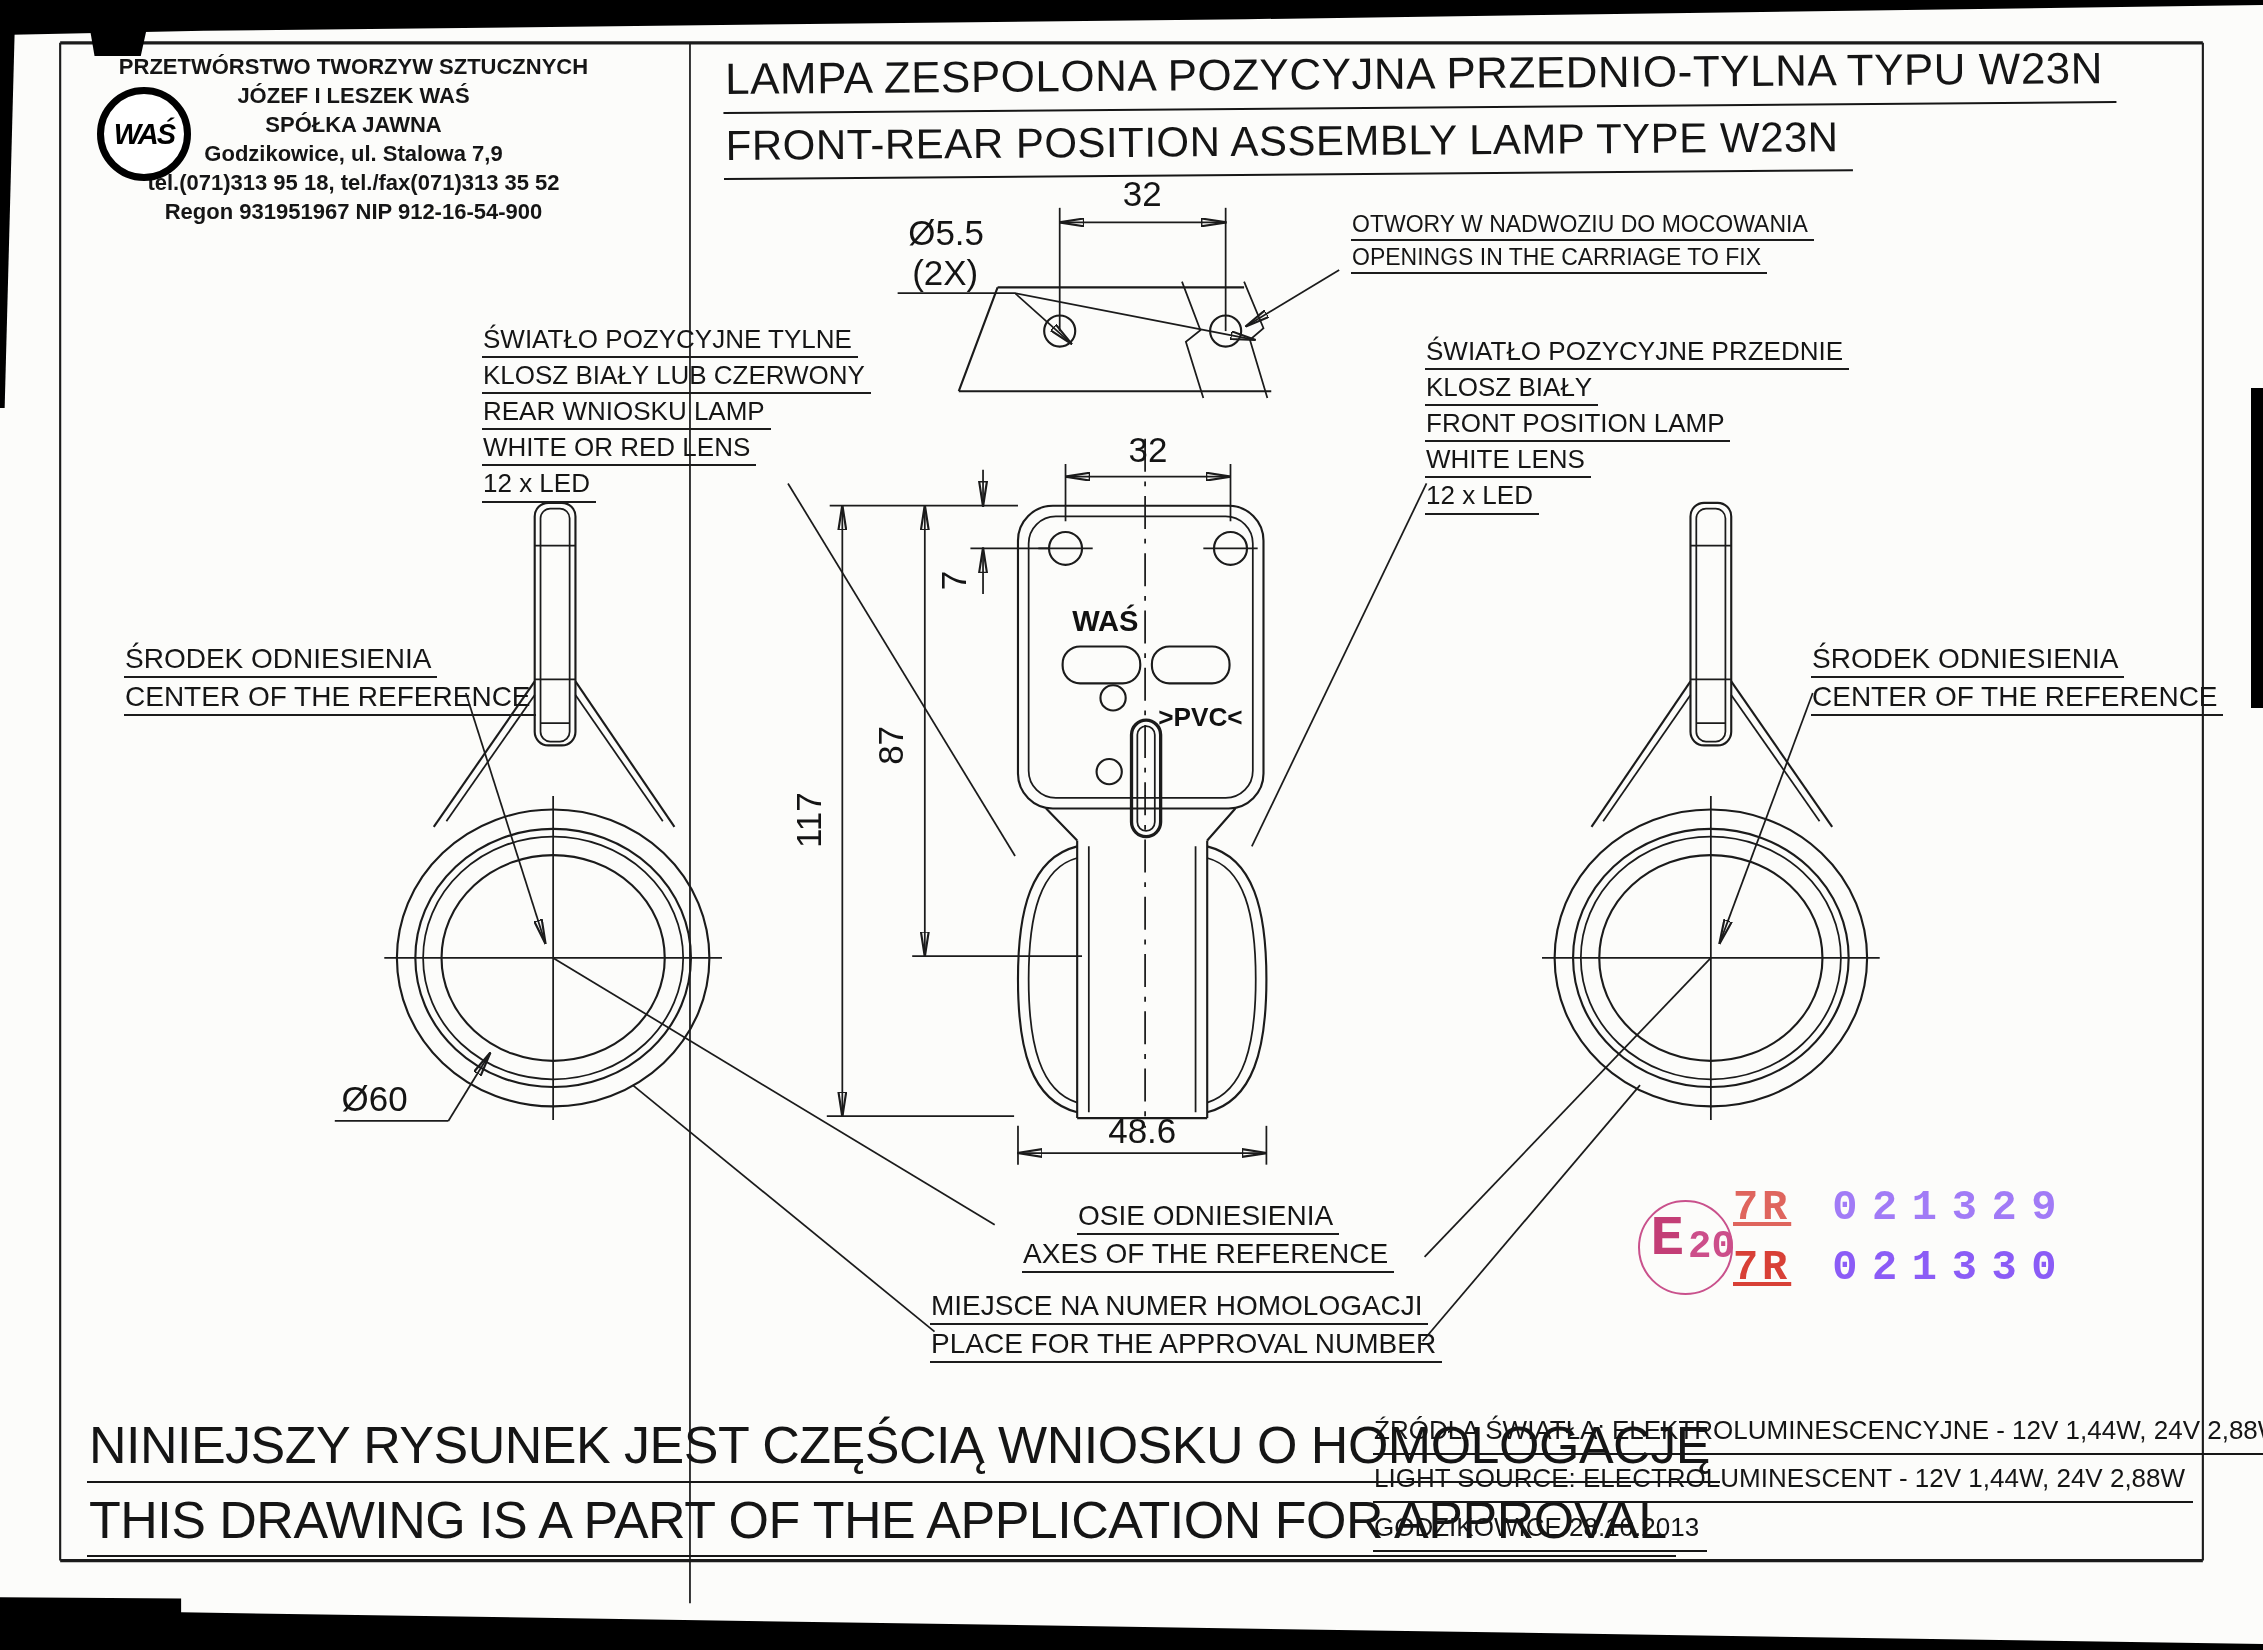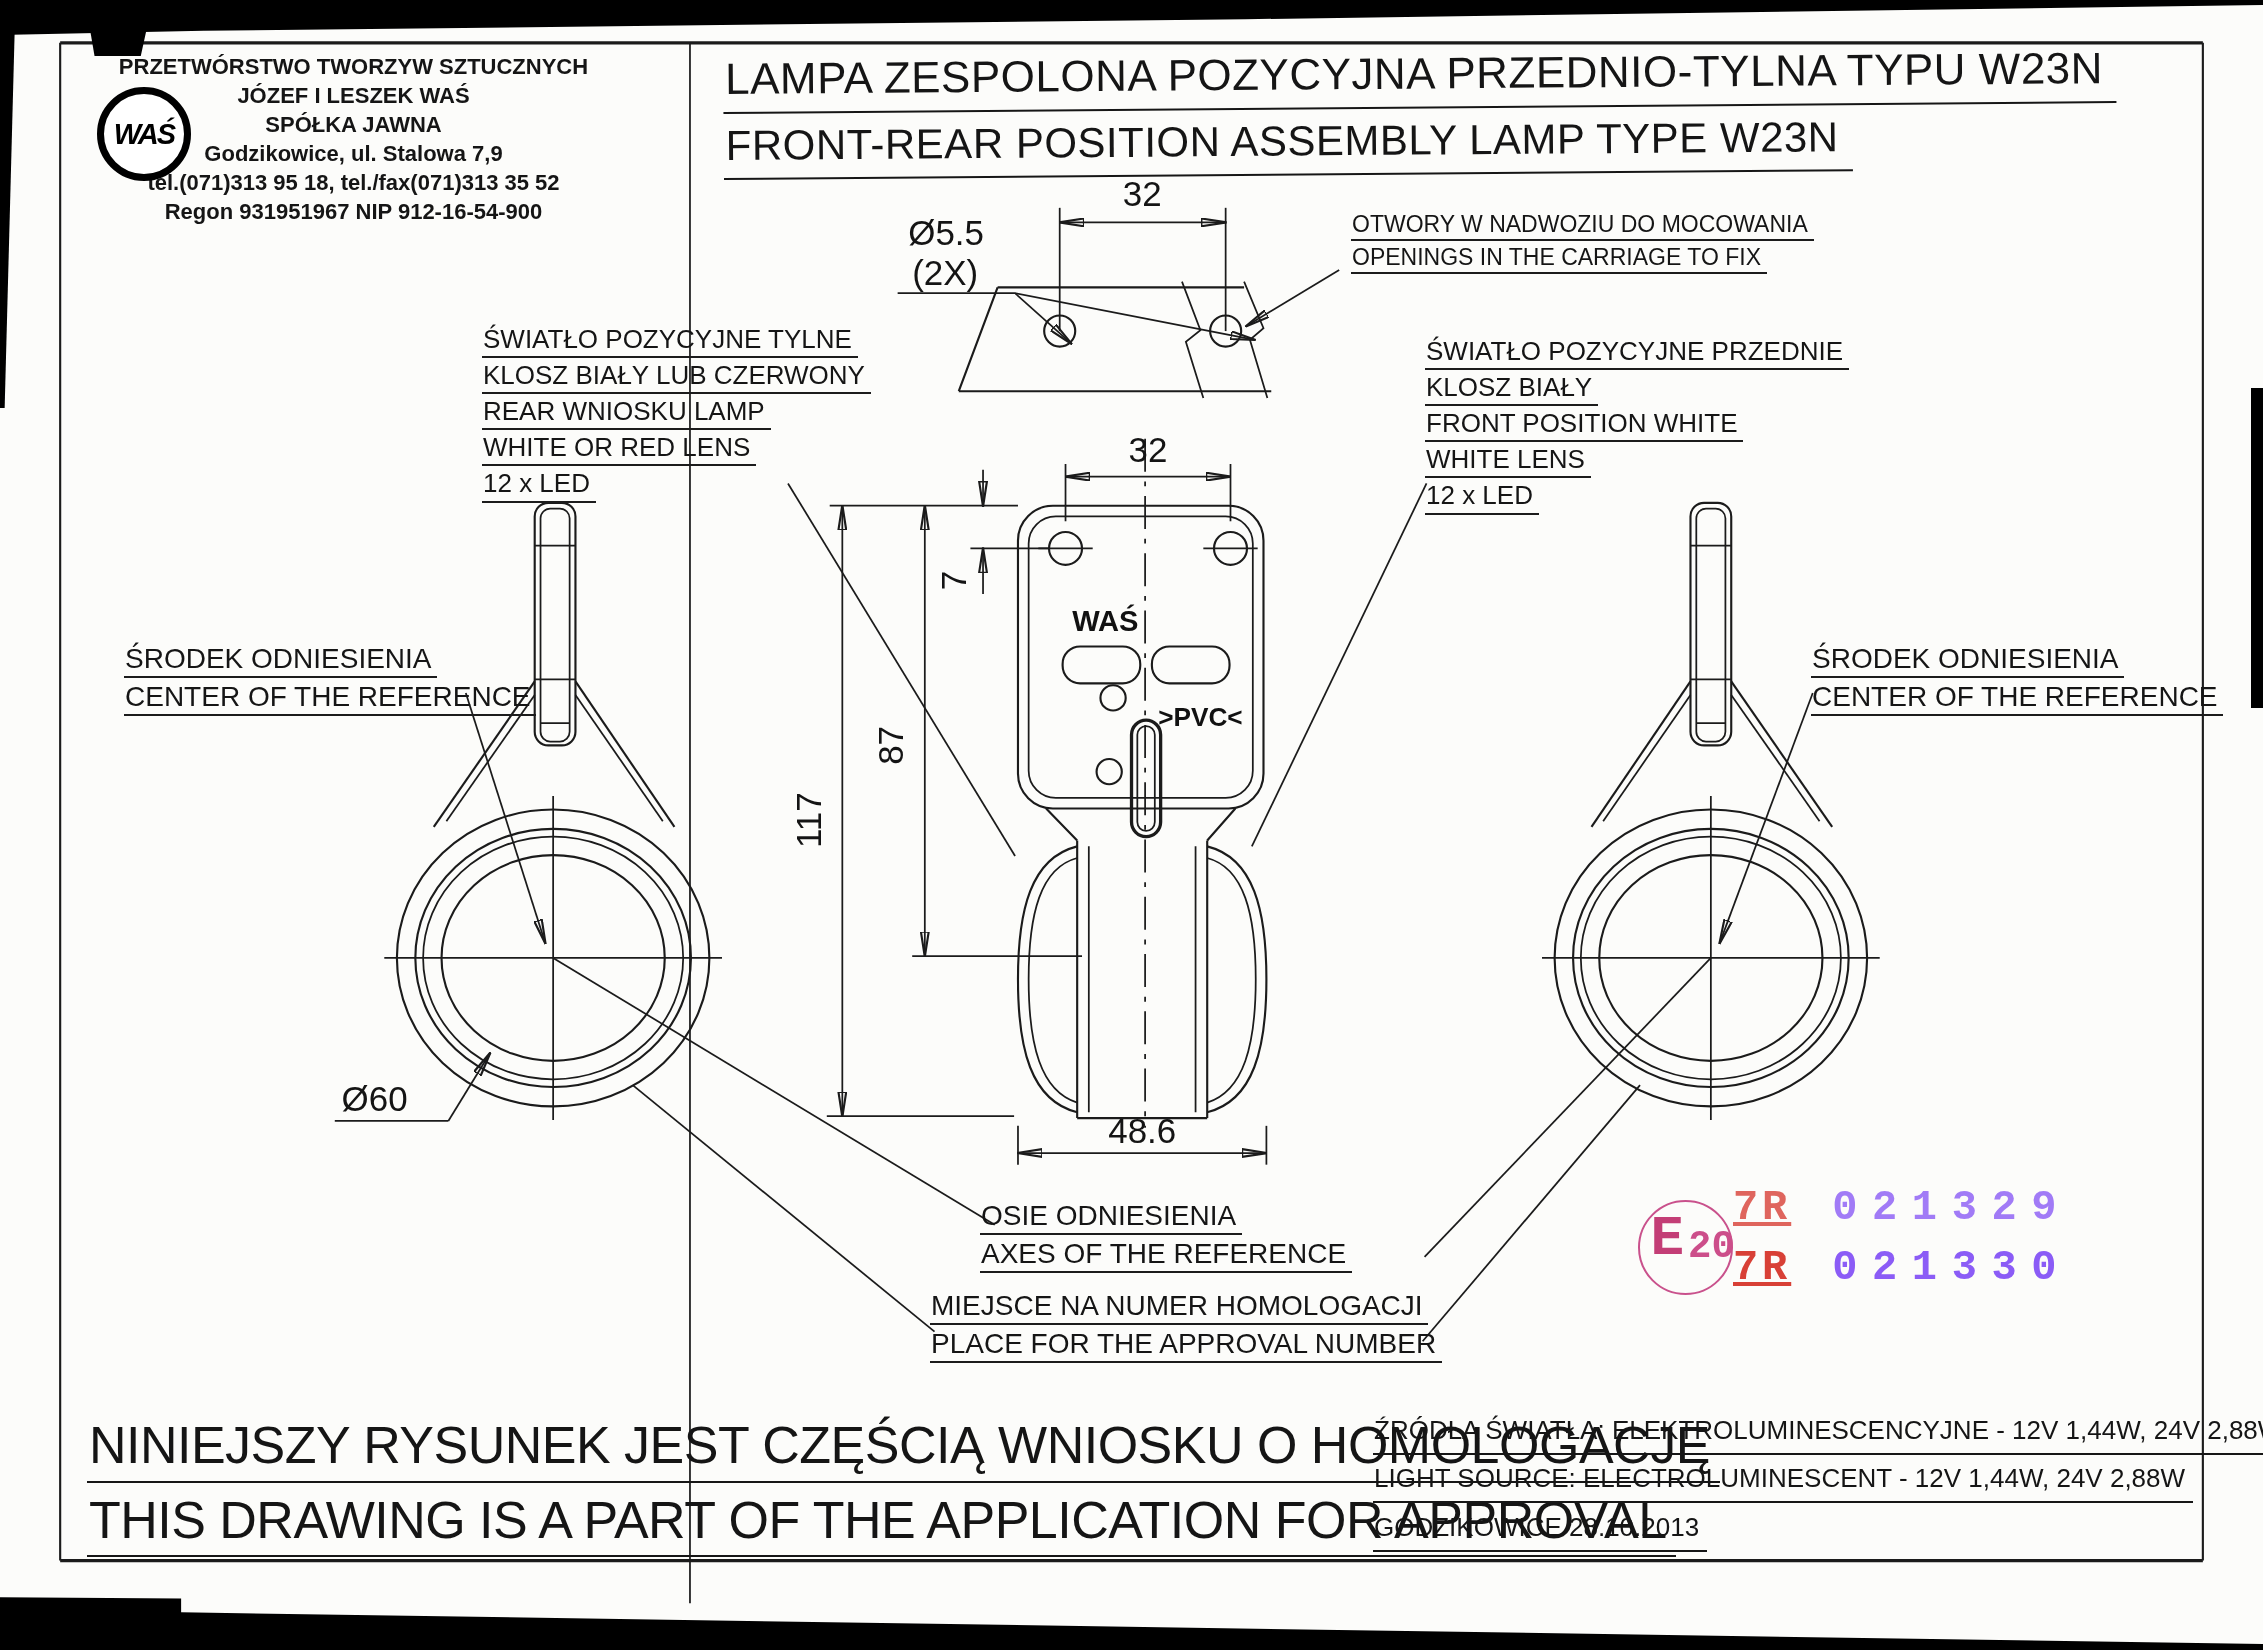--- a/index.html
+++ b/index.html
@@ -21,21 +21,21 @@
         display:flex;align-items:center;justify-content:center;font-weight:800;font-style:italic;
         font-size:29px;letter-spacing:-1.9px;color:#000;}
   .titleblock{transform:rotate(-0.45deg);transform-origin:left top;}
   .titleblock .t1{font-size:44px;letter-spacing:0.5px;}
   .titleblock .t2{font-size:42px;letter-spacing:0.5px;}
   .titleblock .ul{display:inline-block;border-bottom:2.9px solid #161616;padding:0 13.6px 7.8px 1.9px;margin-bottom:8.7px;}
   .footL{font-size:52px;letter-spacing:-0.5px;white-space:nowrap;}
   .footL .ul{display:inline-block;border-bottom:2.9px solid #161616;padding:0 9.7px 5.8px 1.9px;margin-bottom:6.8px;}
   .footR{font-size:26px;white-space:nowrap;}
   .footR .ul{display:inline-block;border-bottom:2.4px solid #161616;padding:0 7.8px 6.8px 1px;margin-bottom:8.7px;}
-  .ctr{text-align:left;}
+  .ctr{text-align:center;}
   
   .stamp{width:427px;height:131px;font-family:"Liberation Mono",monospace;}
   .stamp .ring{position:absolute;left:0;top:17.5px;width:91px;height:91px;border:2.9px solid #c9518c;border-radius:50%;}
   .stamp .eL{position:absolute;left:12.6px;top:25px;font-size:56px;font-weight:700;color:#bf2e6b;opacity:.92;}
   .stamp .eN{position:absolute;left:50px;top:43px;font-size:39px;font-weight:700;color:#cc4e8a;}
   .stamp .row{position:absolute;left:95px;font-size:42px;font-weight:700;white-space:nowrap;}
   .stamp .code{color:#d84036;letter-spacing:3.9px;text-decoration:underline;}
   .stamp .num{color:#8b5cf6;letter-spacing:14.6px;margin-left:41px;}
   .r1{top:1.9px;opacity:.8;}
   .r2{top:62px;}
@@ -203,21 +203,21 @@
     <div><span class="ul">ŚWIATŁO POZYCYJNE TYLNE</span></div>
     <div><span class="ul">KLOSZ BIAŁY LUB CZERWONY</span></div>
     <div><span class="ul">REAR WNIOSKU LAMP</span></div>
     <div><span class="ul">WHITE OR RED LENS</span></div>
     <div><span class="ul">12 x LED</span></div>
   </div>
 
   <div class="abs lbl" style="left:1425px;top:338px;">
     <div><span class="ul">ŚWIATŁO POZYCYJNE PRZEDNIE</span></div>
     <div><span class="ul">KLOSZ BIAŁY</span></div>
-    <div><span class="ul">FRONT POSITION WHITE</span></div>
+    <div><span class="ul">FRONT POSITION LAMP</span></div>
     <div><span class="ul">WHITE LENS</span></div>
     <div><span class="ul">12 x LED</span></div>
   </div>
 
   <div class="abs lbl" style="left:124px;top:644px;font-size:28px;">
     <div><span class="ul">ŚRODEK ODNIESIENIA</span></div>
     <div><span class="ul">CENTER OF THE REFERENCE</span></div>
   </div>
 
   <div class="abs lbl" style="left:1811px;top:644px;font-size:28px;">

